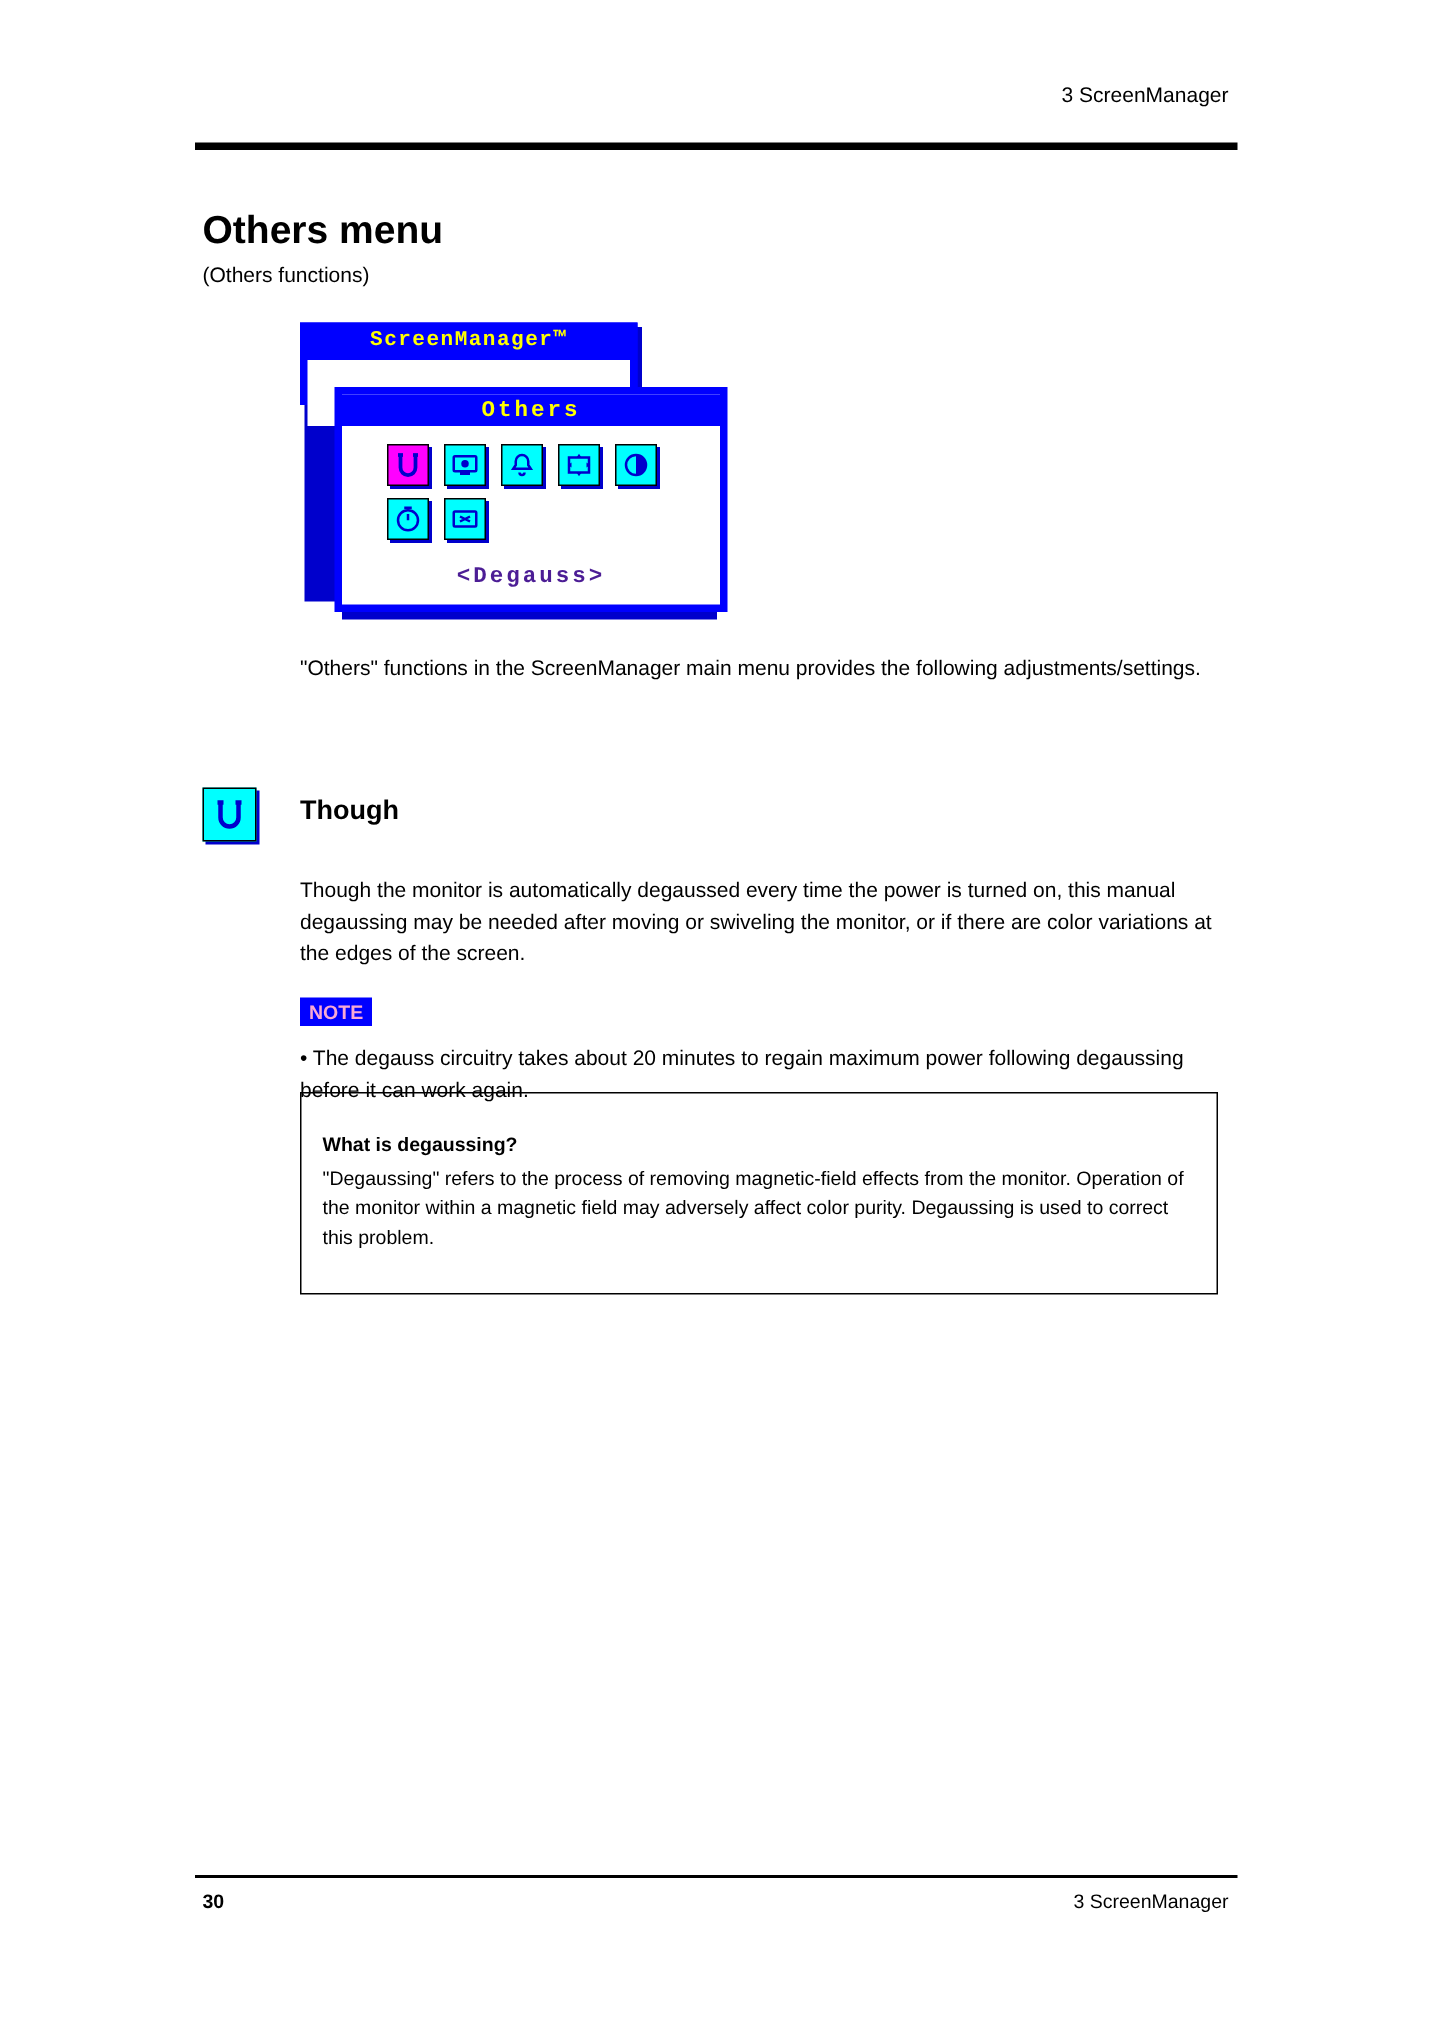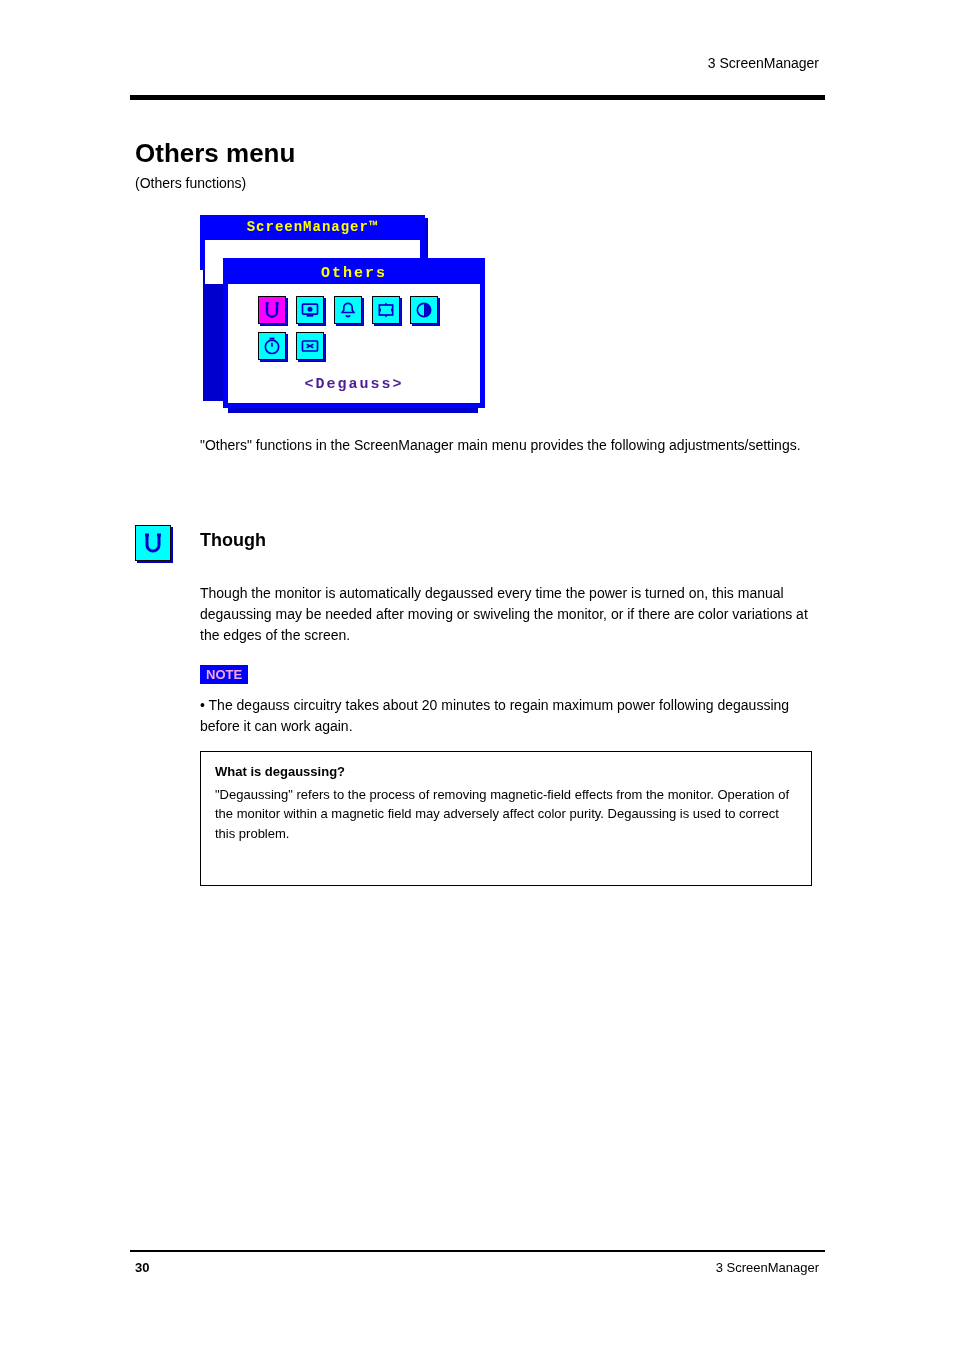--- a/index.html
+++ b/index.html
@@ -36,21 +36,21 @@
   
   .degauss-icon-standalone { position: absolute; top: 525px; left: 135px; width: 36px; height: 36px; background: #00ffff; border: 1px solid #000; box-shadow: 2px 2px 0 #0000cc; display: flex; align-items: center; justify-content: center; }
   .degauss-icon-standalone svg { width: 24px; height: 24px; }
   
   .deg-title { position: absolute; top: 530px; left: 200px; font-size: 18px; font-weight: bold; }
   .t2 { top: 583px; }
   
   .note-badge { position: absolute; top: 665px; left: 200px; background: #0000ff; color: #f9a8d4; font-size: 13px; font-weight: bold; padding: 2px 6px; }
   .t3 { top: 695px; left: 200px; width: 610px; }
   
-  .info-box { position: absolute; top: 751px; left: 200px; width: 612px; height: 135px; border: 1px solid #000; padding: 10px 14px; font-size: 13px; line-height: 1.5; }
+  .info-box { position: absolute; top: 728px; left: 200px; width: 612px; height: 135px; border: 1px solid #000; padding: 24px 14px; font-size: 13px; line-height: 1.5; }
   .info-box .what { font-weight: bold; margin-bottom: 3px; }
   
   .hr-foot { position: absolute; top: 1250px; left: 130px; width: 695px; height: 2px; background: #000; }
   .foot-left { position: absolute; top: 1260px; left: 135px; font-size: 13px; font-weight: bold; }
   .foot-right { position: absolute; top: 1260px; right: 135px; font-size: 13px; }
 </style>
 </head>
 <body>
 
 <div class="header">3 ScreenManager</div>

